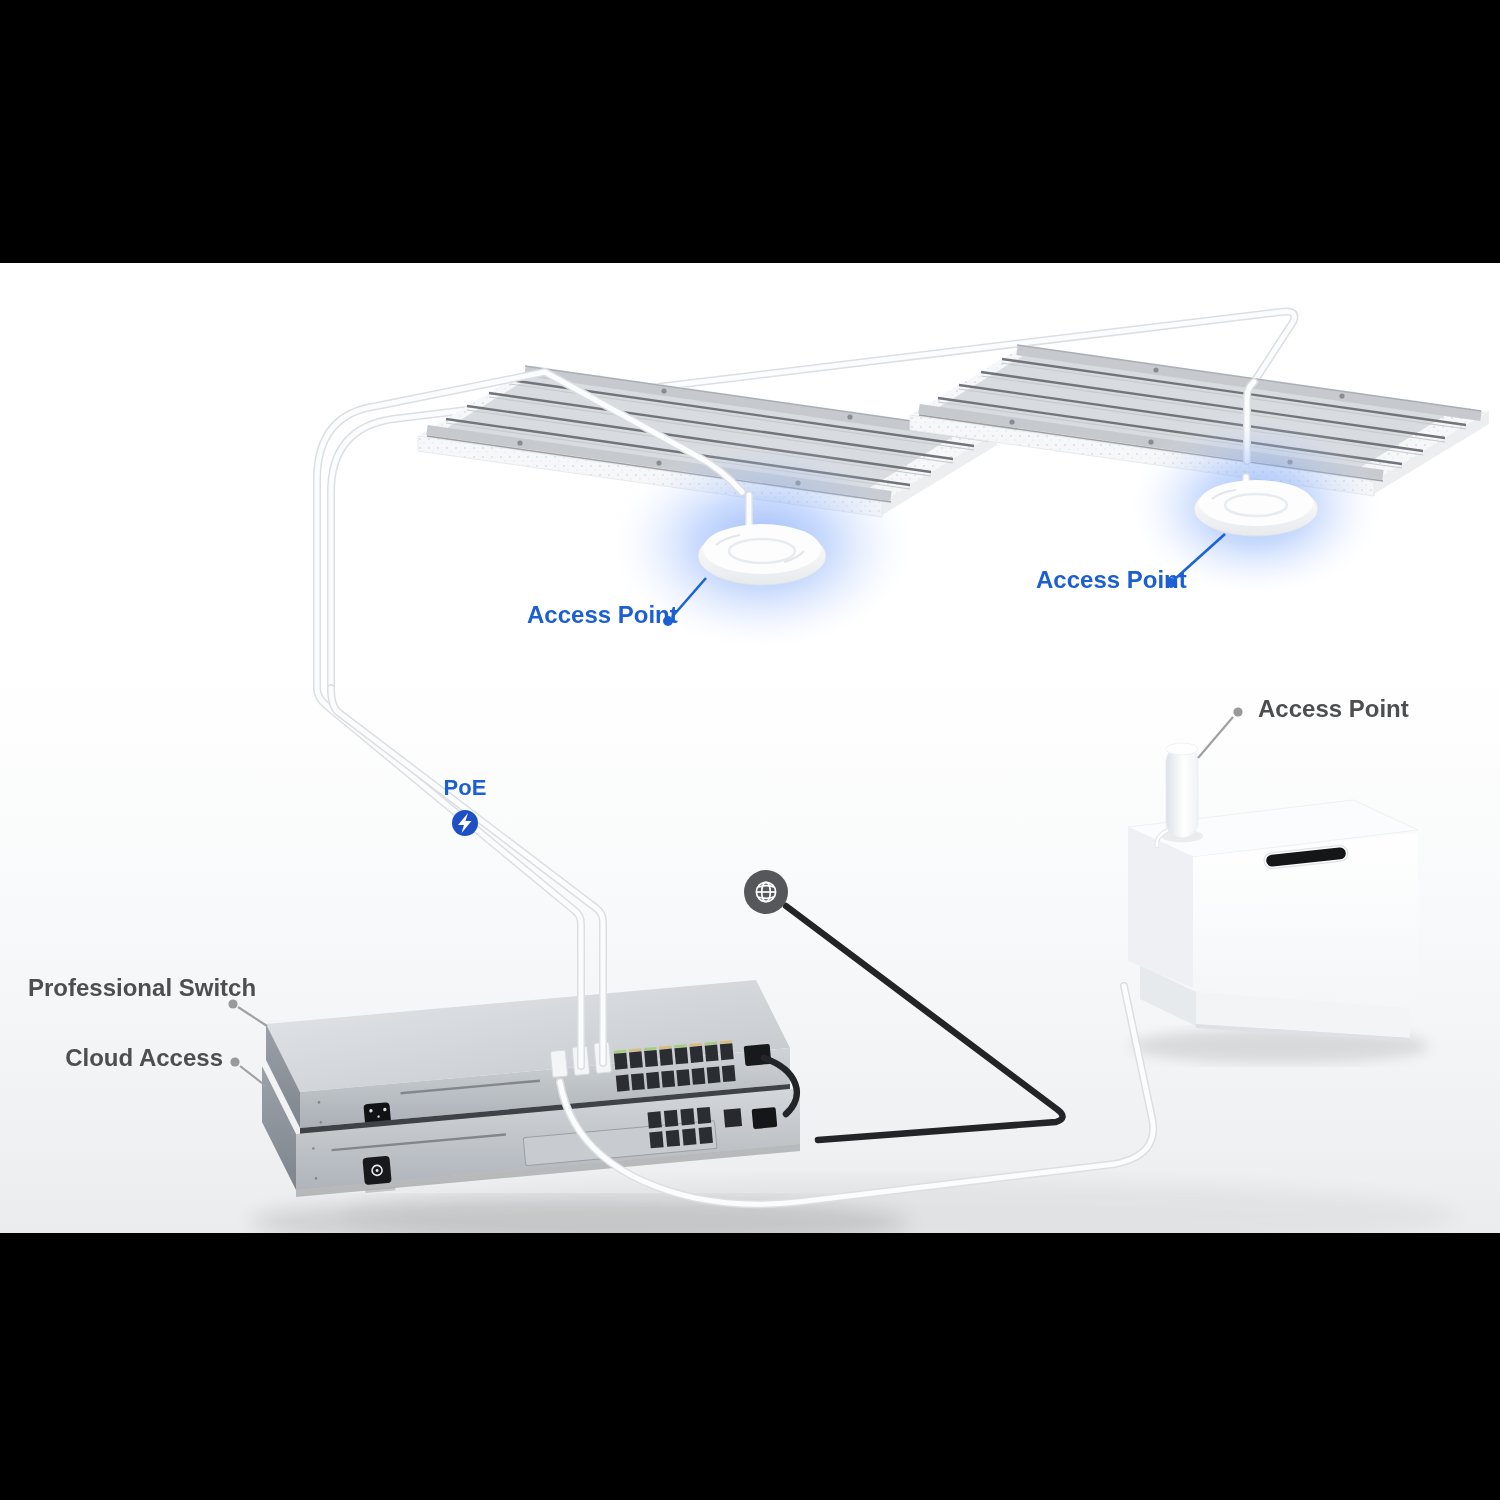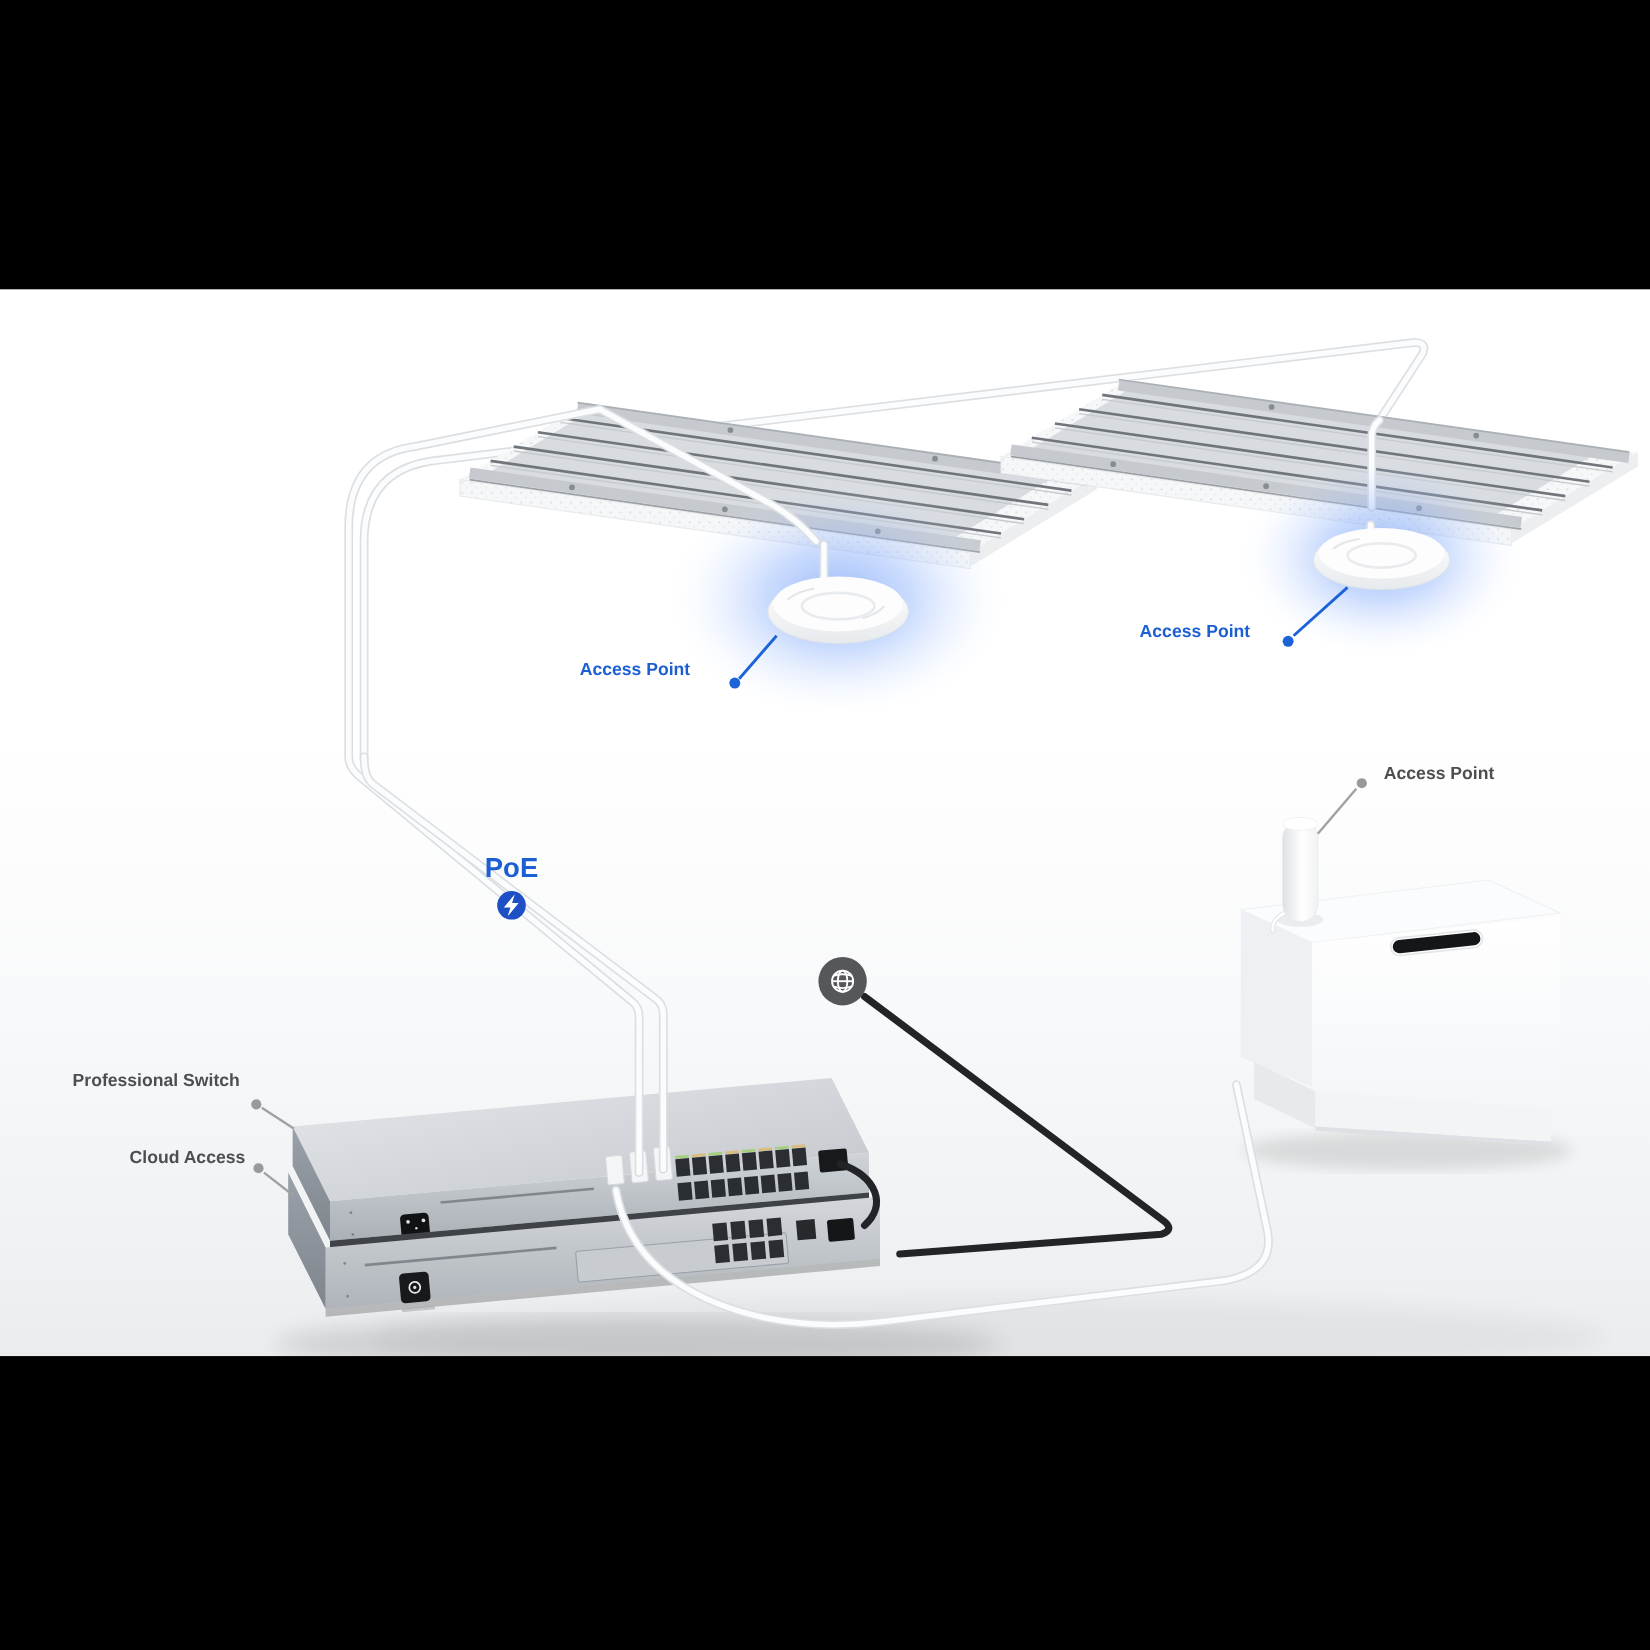--- a/index.html
+++ b/index.html
@@ -4,21 +4,21 @@
 <style>
   html,body{margin:0;padding:0;background:#000;}
   #stage{position:relative;width:1500px;height:1500px;overflow:hidden;background:#000;
          font-family:"Liberation Sans", sans-serif;}
   .letterbox{position:absolute;left:0;width:1500px;background:#000;}
   #bar-top{top:0;height:263px;}
   #bar-bottom{top:1233px;height:267px;}
   #content{position:absolute;left:0;top:263px;width:1500px;height:970px;
            background:linear-gradient(180deg,#ffffff 0%,#ffffff 42%,#f8f9fa 68%,#eff1f2 90%,#eaecee 100%);}
   svg{position:absolute;left:0;top:0;}
-  .lbl{position:absolute;font-weight:700;font-size:16px;line-height:1.15;white-space:nowrap;}
+  .lbl{position:absolute;font-weight:700;font-size:24px;line-height:1.15;white-space:nowrap;}
   .lbl-blue{color:#1c5fd3;}
   .lbl-gray{color:#4d4e50;}
   .lbl-right{text-align:right;}
   .lbl-center{text-align:center;}
   
   .cw-o{fill:none;stroke:#dcdfe2;stroke-width:8;stroke-linecap:round;stroke-linejoin:round;}
   .cw-i{fill:none;stroke:#fbfcfd;stroke-width:5;stroke-linecap:round;stroke-linejoin:round;}
   .cb{fill:none;stroke:#222427;stroke-width:6.5;stroke-linecap:round;stroke-linejoin:round;}
 </style>
 </head>
@@ -322,18 +322,18 @@
         <circle cx="233" cy="1004" r="4.6" fill="#98999b"></circle>
         <line x1="240" y1="1066" x2="267" y2="1087" stroke="#a0a1a3" stroke-width="2.2"></line>
         <circle cx="235" cy="1062" r="4.6" fill="#98999b"></circle>
       </g>
     </svg>
   </div>
 
   <div class="lbl lbl-blue" style="left:527px;top:601px;">Access Point</div>
   <div class="lbl lbl-blue" style="left:1036px;top:566px;">Access Point</div>
   <div class="lbl lbl-gray" style="left:1258px;top:695px;">Access Point</div>
-  <div class="lbl lbl-blue lbl-center" style="left:438px;top:775px;width:54px;font-size:25px;">PoE</div>
+  <div class="lbl lbl-blue lbl-center" style="left:438px;top:775px;width:54px;font-size:22px;">PoE</div>
   <div class="lbl lbl-gray lbl-right" style="left:28px;top:974px;width:190px;">Professional Switch</div>
   <div class="lbl lbl-gray lbl-right" style="left:58px;top:1044px;width:165px;">Cloud Access</div>
 
   <div id="bar-bottom" class="letterbox"></div>
 </div>
 
 </body></html>

